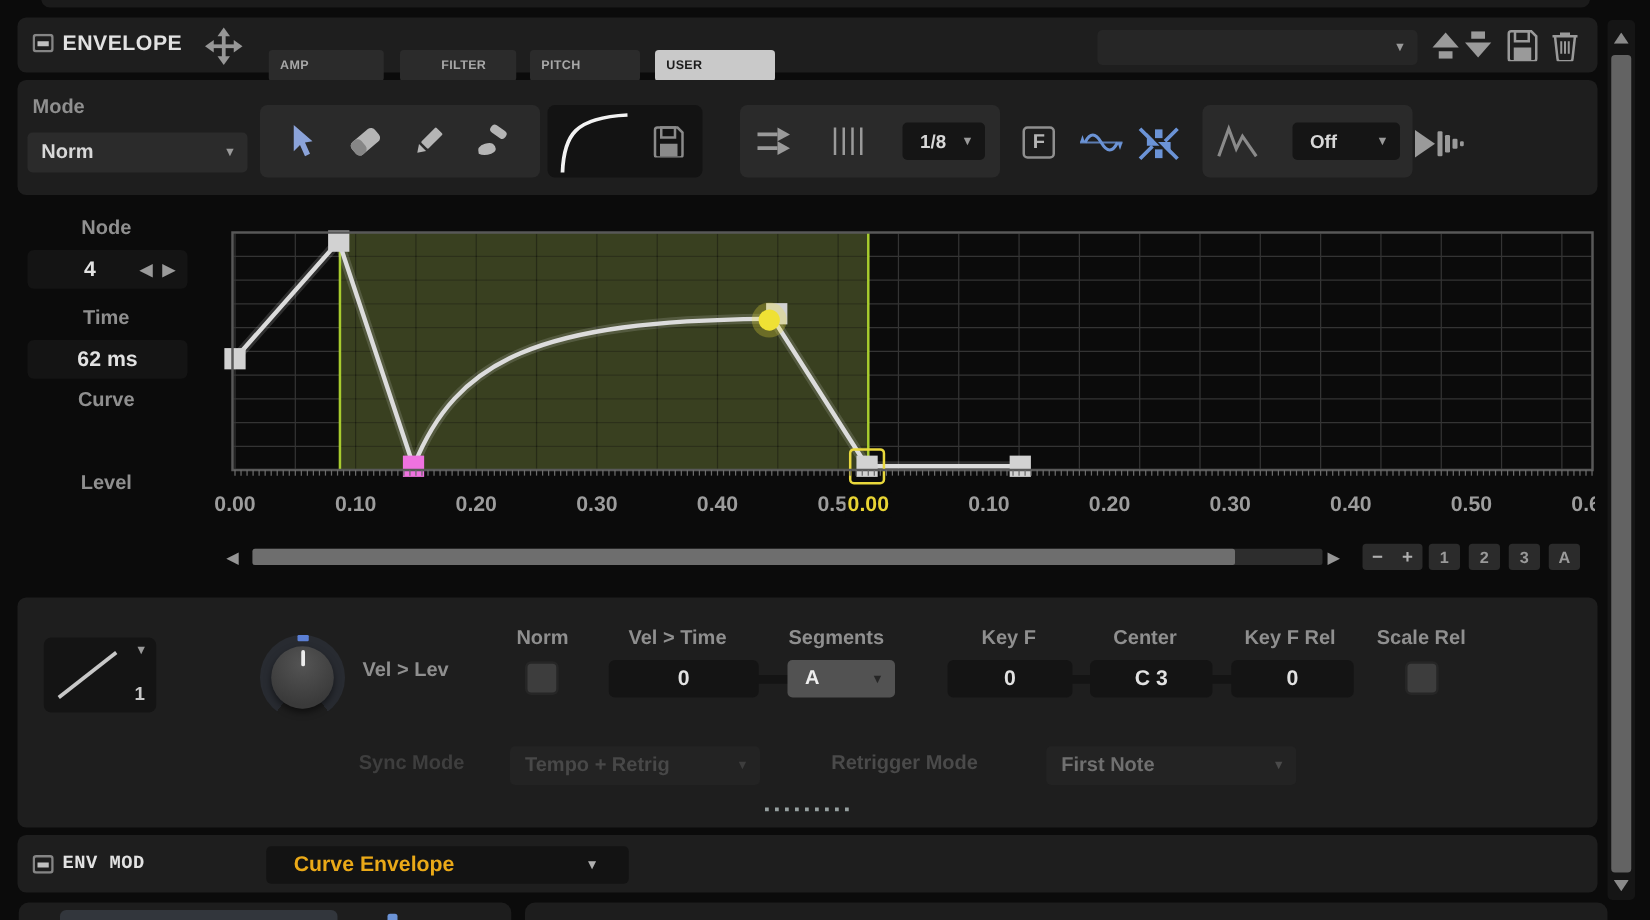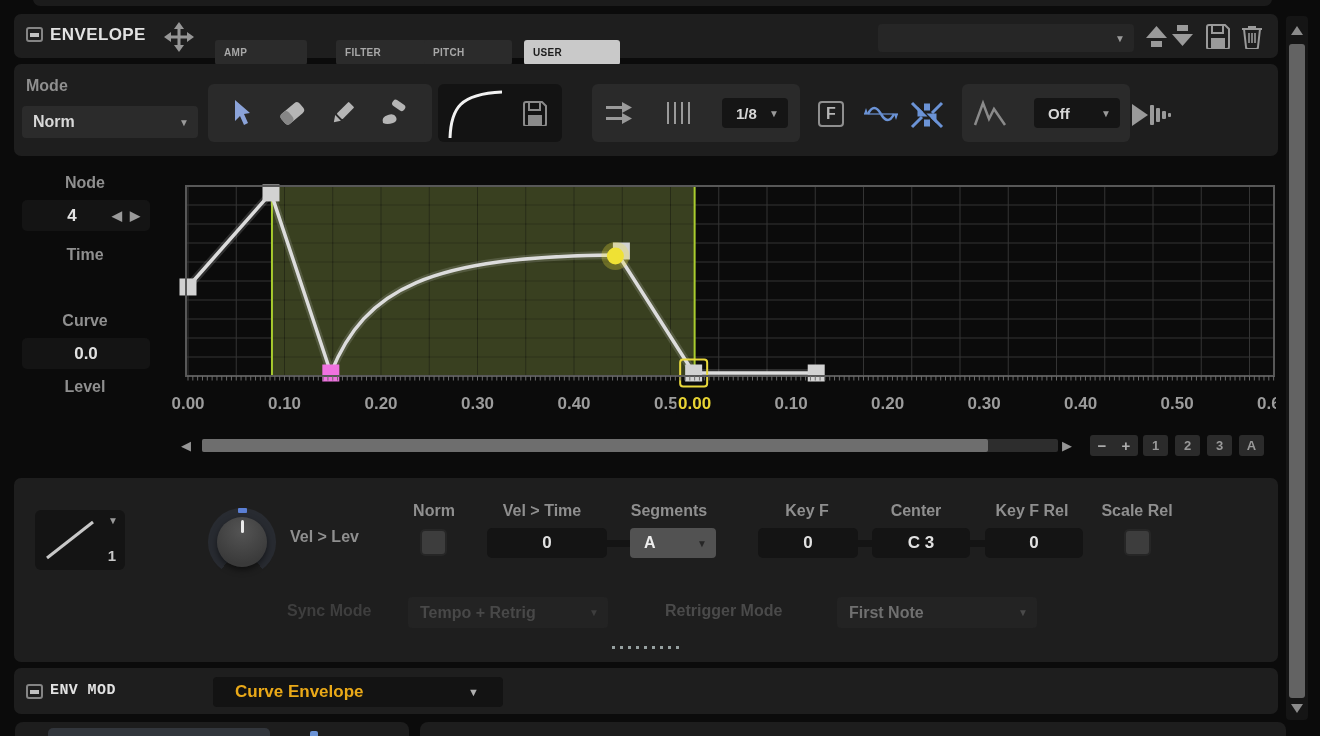--- a/index.html
+++ b/index.html
@@ -50,21 +50,21 @@
           <polygon points="17,32 22,25 12,25"></polygon>
         <polygon points="2,17 9,12 9,22"></polygon>
           <polygon points="32,17 25,12 25,22"></polygon>
         <rect x="15.5" y="8" width="3" height="18"></rect>
           <rect x="8" y="15.5" width="18" height="3"></rect>
       </svg>
     </span>
     <div class="tab" style="left:201px;width:92px;">
         <span>AMP</span>
       </div>
-    <div class="tab" style="left:322px;width:93px;">
+    <div class="tab" style="left:306px;width:93px;justify-content:center;">
         <span>FILTER</span>
       </div>
     <div class="tab" style="left:410px;width:88px;">
         <span>PITCH</span>
       </div>
     <div class="tab active" style="left:510px;width:96px;">
         <span>USER</span>
       </div>
 
     <div class="dd" style="left:864px;top:10px;width:256px;height:28px;background:#262626;">
@@ -213,24 +213,24 @@
     </span>
   </div>
 
   <div class="abs lbl" style="left:85px;top:174px;transform:translateX(-50%);">Node</div>
   <div class="valbox" style="left:22px;top:200px;width:128px;height:31px;">
     <span style="margin-right:28px;">4</span>
     <span class="abs" style="right:28px;color:#9a9a9a;font-size:13px;">◀</span>
     <span class="abs" style="right:10px;color:#9a9a9a;font-size:13px;">▶</span>
   </div>
   <div class="abs lbl" style="left:85px;top:246px;transform:translateX(-50%);">Time</div>
+  <div class="valbox" style="left:22px;top:272px;width:128px;height:31px;">
+      <span>62 ms</span>
+    </div>
   <div class="abs lbl" style="left:85px;top:312px;transform:translateX(-50%);">Curve</div>
-  <div class="valbox" style="left:22px;top:338px;width:128px;height:31px;">
-      <span>0.0</span>
-    </div>
   <div class="abs lbl" style="left:85px;top:378px;transform:translateX(-50%);">Level</div>
 
   <div class="abs" style="left:184px;top:184px;width:1092px;height:198px;">
     <svg id="env-svg" width="1092" height="198" viewBox="0 0 1092 198" style="overflow:visible;">
         <rect x="2" y="2" width="1088" height="190" fill="#0b0b0b"></rect>
         <line x1="4" y1="3" x2="4" y2="191" stroke="#343434" stroke-width="1"></line>
         <line x1="52.25" y1="3" x2="52.25" y2="191" stroke="#343434" stroke-width="1"></line>
         <line x1="100.5" y1="3" x2="100.5" y2="191" stroke="#343434" stroke-width="1"></line>
         <line x1="148.75000000000003" y1="3" x2="148.75000000000003" y2="191" stroke="#343434" stroke-width="1"></line>
         <line x1="197" y1="3" x2="197" y2="191" stroke="#343434" stroke-width="1"></line>

